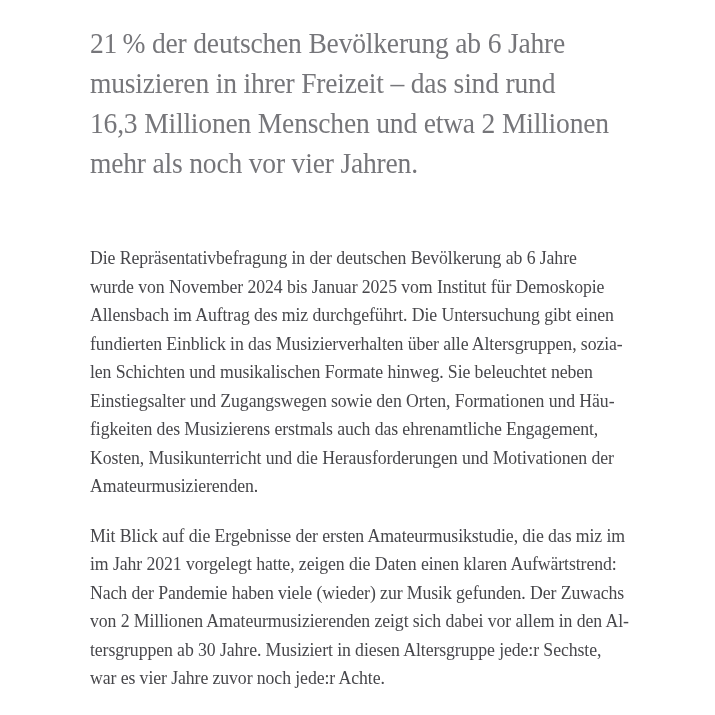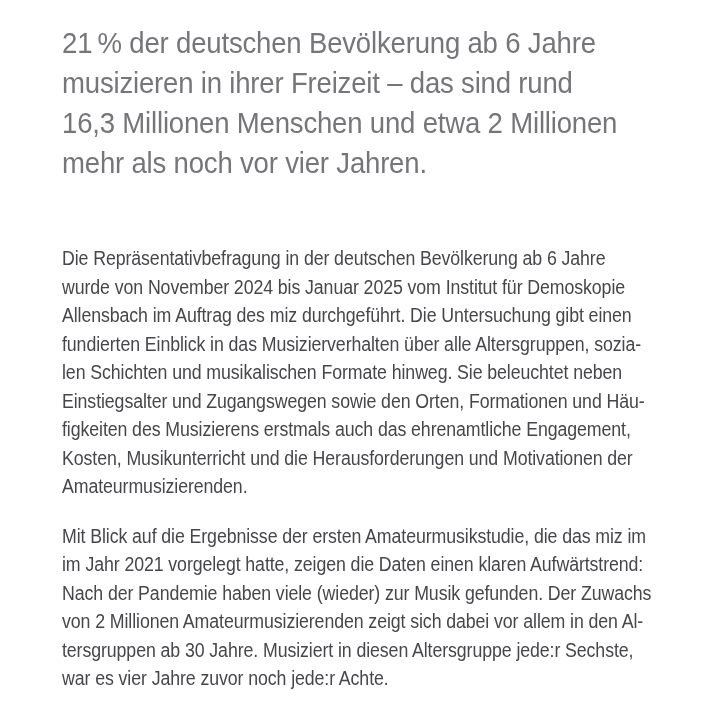--- a/index.html
+++ b/index.html
@@ -8,22 +8,23 @@
   }
   body {
     width: 715px;
     height: 715px;
     background: #ffffff;
     overflow: hidden;
     font-family: "Liberation Sans", sans-serif;
   }
   .article {
     box-sizing: border-box;
-    padding: 23px 0 0 62px;
+    padding: 23px 0 0 90px;
     width: 715px;
+    font-family: Liberation Serif, serif;
   }
   .lead-heading {
     margin: 0;
     font-size: 29px;
     line-height: 40px;
     font-weight: 400;
     color: #76767a;
     white-space: pre-line;
     transform: scaleX(0.95);
     transform-origin: 0 0;

